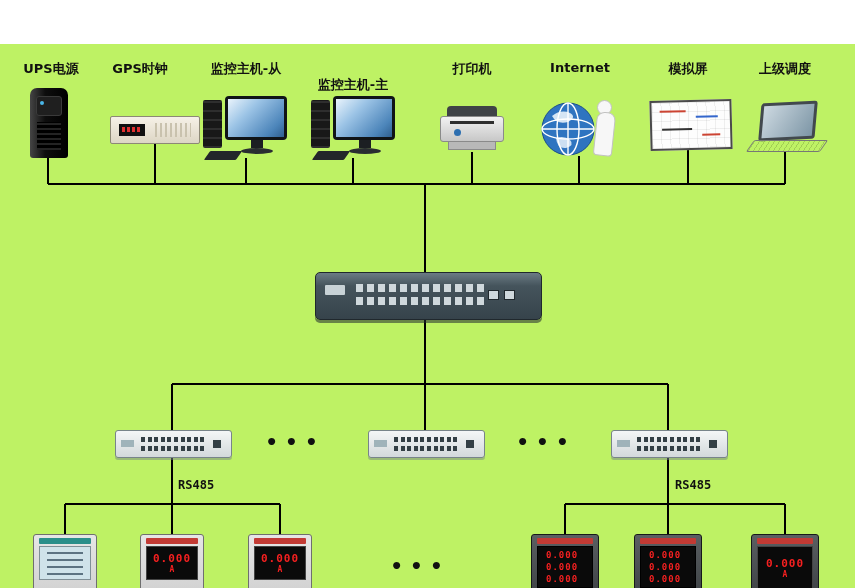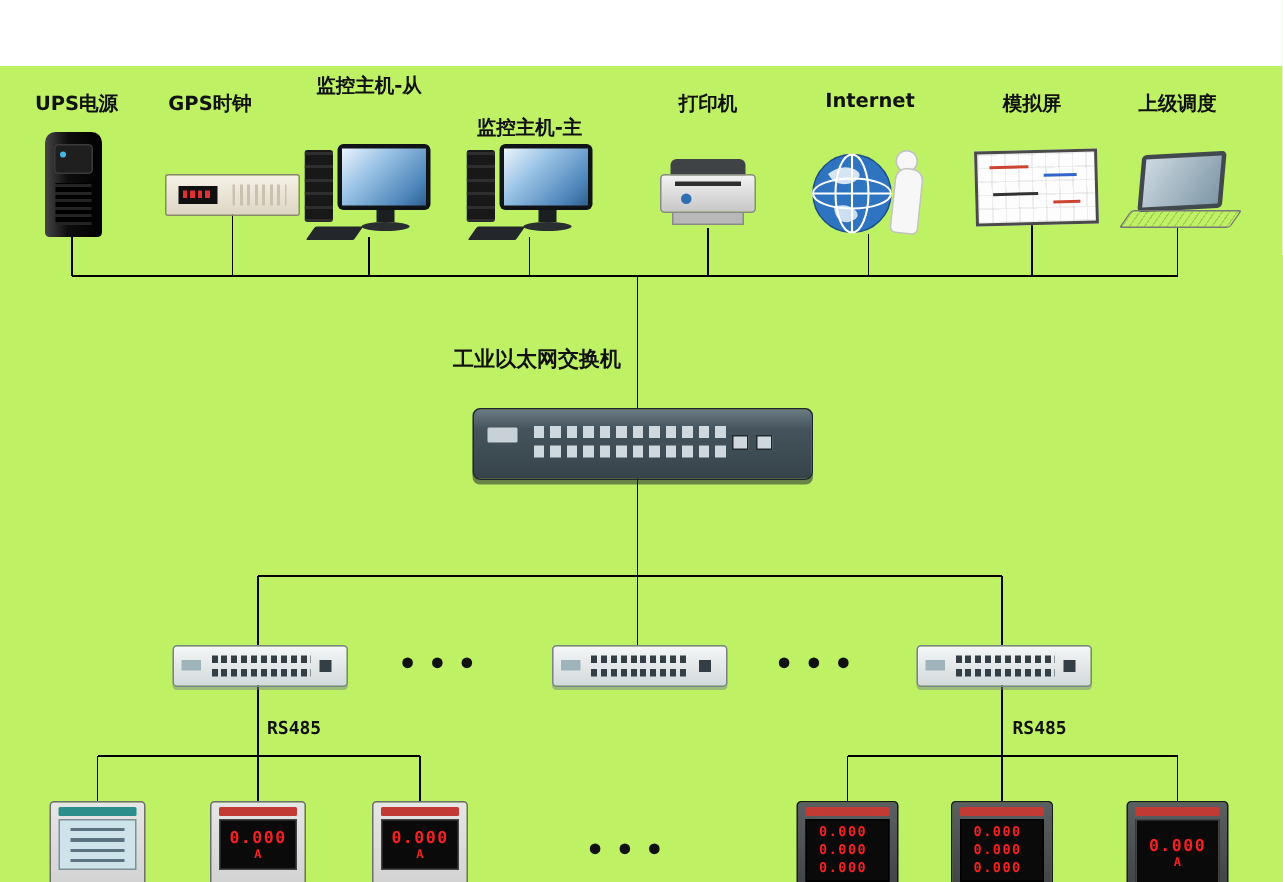--- a/index.html
+++ b/index.html
@@ -127,21 +127,21 @@
              M48 140 H785
              M425 140 V228 M425 274 V340
              M172 340 H668
              M172 340 V386 M425 340 V386 M668 340 V386
              M172 412 V460 M65 460 H280 M65 460 V490 M172 460 V490 M280 460 V490
              M668 412 V460 M565 460 H785 M565 460 V490 M668 460 V490 M785 460 V490" fill="none" stroke="#000" stroke-width="1.3" shape-rendering="crispEdges"></path>
   </svg>
 
   <div class="dev-label" style="left:51px;top:16px">UPS电源</div>
   <div class="dev-label" style="left:140px;top:16px">GPS时钟</div>
-  <div class="dev-label" style="left:246px;top:4px">监控主机-从</div>
+  <div class="dev-label" style="left:246px;top:16px">监控主机-从</div>
   <div class="dev-label" style="left:353px;top:32px">监控主机-主</div>
   <div class="dev-label" style="left:472px;top:16px">打印机</div>
   <div class="dev-label" style="left:580px;top:16px">Internet</div>
   <div class="dev-label" style="left:688px;top:16px">模拟屏</div>
   <div class="dev-label" style="left:785px;top:16px">上级调度</div>
 
   <div class="ups">
     <div class="panel"></div>
     <div class="led"></div>
     <div class="vents"></div>
@@ -202,21 +202,20 @@
     <div class="mk4"></div>
   </div>
 
   <div class="laptop">
     <div class="scr">
         <div class="disp"></div>
       </div>
     <div class="base"></div>
   </div>
 
-  <div class="core-label" style="left:358px;top:187px">工业以太网交换机</div>
   <div class="big-switch">
     <div class="logo"></div>
     <div class="sw-row sw-r1"></div>
     <div class="sw-row sw-r2"></div>
     <div class="sw-up sw-u1"></div>
     <div class="sw-up sw-u2"></div>
   </div>
 
   <div class="sswitch" style="left:115px">
     <div class="ss-logo"></div>

